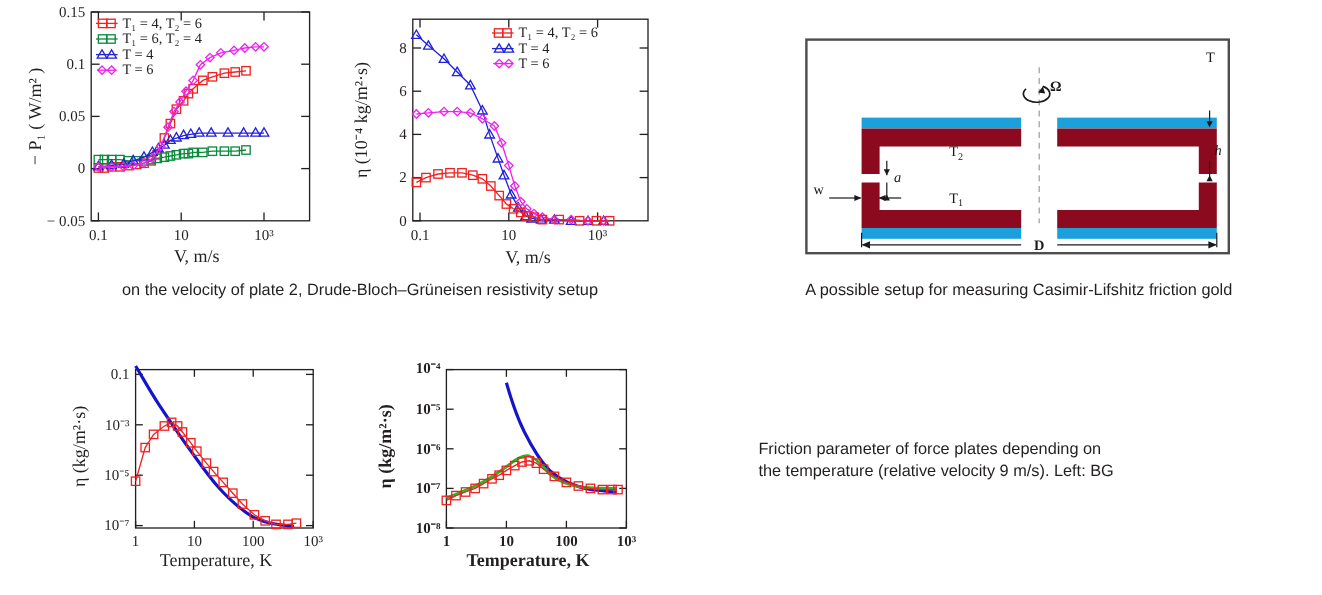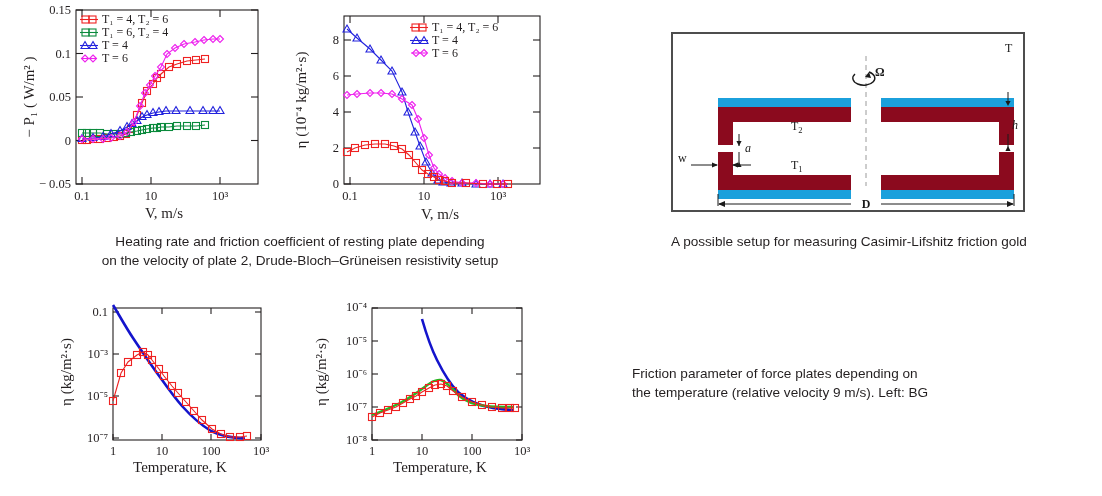--- a/index.html
+++ b/index.html
@@ -375,21 +375,20 @@
     <line class="dim" x1="208" y1="170" x2="340" y2="170"></line>
     <path d="M45 170 l7 -3 v6 z" fill="#1a1a1a"></path>
     <path d="M341 170 l-7 -3 v6 z" fill="#1a1a1a"></path>
     <line class="dim" x1="45" y1="160" x2="45" y2="172"></line>
     <line class="dim" x1="341" y1="160" x2="341" y2="172"></line>
     <text class="dlabel-b" x="193" y="174" text-anchor="middle">D</text>
   </svg>
 </div>
 
 <div class="abs cap" style="left:20px;top:232px;width:560px;">
-  <div>Heating rate and friction coefficient of resting plate depending</div>
   <div>on the velocity of plate 2, Drude-Bloch–Grüneisen resistivity setup</div>
 </div>
 
 <div class="abs cap" style="left:634px;top:232px;width:430px;">A possible setup for measuring Casimir-Lifshitz friction gold</div>
 
 <div class="abs" style="left:55px;top:300px;width:280px;height:190px;">
   <svg width="280" height="190" viewBox="0 0 280 190">
     <rect class="axis" x="58" y="8" width="148" height="132"></rect>
     <g>
       <line class="tick" x1="58" y1="12" x2="64" y2="12"></line>
@@ -443,21 +442,21 @@
         <rect x="153.5" y="125.5" width="7" height="7"></rect>
           <rect x="162.5" y="130.5" width="7" height="7"></rect>
         <rect x="171.5" y="133.5" width="7" height="7"></rect>
           <rect x="181.5" y="133.5" width="7" height="7"></rect>
         <rect x="188.5" y="132.5" width="7" height="7"></rect>
       </g>
     </g>
   </svg>
 </div>
 
-<div class="abs" style="left:300px;top:300px;width:290px;height:190px;">
+<div class="abs" style="left:300px;top:300px;width:290px;height:190px;font-weight:bold;">
   <svg width="290" height="190" viewBox="0 0 290 190">
     <rect class="axis" x="72" y="8" width="150" height="132"></rect>
     <g>
       <line class="tick" x1="72" y1="8" x2="78" y2="8"></line>
       <line class="tick" x1="72" y1="41" x2="78" y2="41"></line>
       <line class="tick" x1="72" y1="74" x2="78" y2="74"></line>
       <line class="tick" x1="72" y1="107" x2="78" y2="107"></line>
       <line class="tick" x1="72" y1="140" x2="78" y2="140"></line>
       <line class="tick" x1="222" y1="8" x2="216" y2="8"></line>
       <line class="tick" x1="222" y1="41" x2="216" y2="41"></line>

